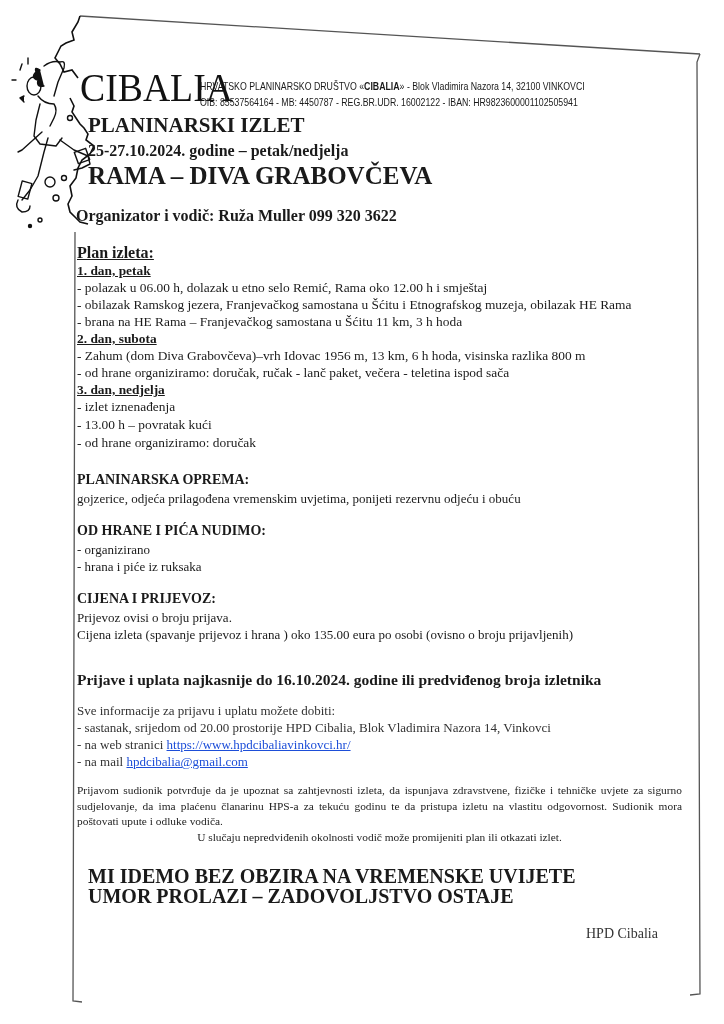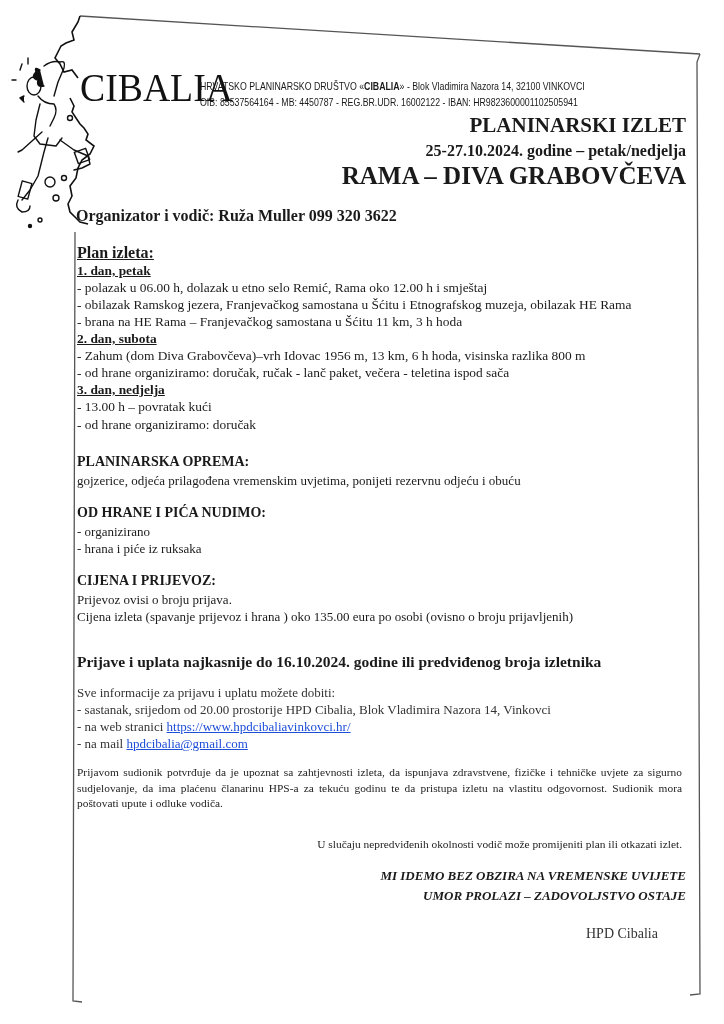--- a/index.html
+++ b/index.html
@@ -7,37 +7,37 @@
          font-family: "Liberation Serif", serif; color: #1a1a1a; }
   .abs { position: absolute; }
   #frame { position: absolute; left: 0; top: 0; width: 724px; height: 1024px; pointer-events: none; }
   .logo { left: 80px; top: 67px; font-family: "Liberation Serif", serif; font-size: 41px; letter-spacing: 0px;
           color: #111; transform: scaleX(0.92); transform-origin: left top; line-height: 1; }
   .hdr { font-family: "Liberation Sans", sans-serif; font-size: 10.2px; color: #1a1a1a; left: 200px; white-space: nowrap;
          transform: scaleX(0.86); transform-origin: left top; font-weight: normal; }
   .hdr1 { top: 81px; }
   .hdr2 { top: 97px; }
   .hdr b { font-weight: bold; }
-  .center { left: 60px; width: 626px; text-align: right; white-space: nowrap; }
+  .center { left: 88px; width: 626px; text-align: left; white-space: nowrap; }
   .t1 { top: 113px; font-size: 21px; font-weight: bold; }
   .t2 { top: 142px; font-size: 16px; font-weight: bold; }
   .t3 { top: 162px; font-size: 25px; font-weight: bold; }
   .org { left: 76px; top: 207px; font-size: 16px; font-weight: bold; white-space: nowrap; }
   .content { left: 77px; top: 243px; width: 620px; font-size: 13.4px; line-height: 17px; }
   .content .h-plan { font-size: 16px; font-weight: bold; text-decoration: underline; line-height: 19px; }
   .content .h-day { font-weight: bold; text-decoration: underline; line-height: 17px; }
   .line { white-space: nowrap; }
   .sec-title { font-size: 14px; font-weight: bold; line-height: 20px; white-space: nowrap; }
   .small { font-size: 13px; line-height: 17px; white-space: nowrap; }
   .deadline { font-size: 15.5px; font-weight: bold; white-space: nowrap; margin-top: 16px; }
   .info { color: #333; font-size: 13px; line-height: 17px; white-space: nowrap; }
   .info a { color: #1d4ed8; text-decoration: underline; }
   .disclaimer { font-size: 11.4px; line-height: 15.5px; color: #222; text-align: justify; width: 605px; }
-  .disclaimer .last { text-align: right; margin-top: 25px; }
-  .motto { font-size: 13px; font-weight: bold; line-height: 20px; font-style: italic; }
+  .disclaimer .last { text-align: center; }
+  .motto { font-size: 20px; font-weight: bold; line-height: 20px; }
   .sign { left: 586px; top: 926px; font-size: 14px; color: #333; white-space: nowrap; }
 </style>
 </head>
 <body>
 
 <svg id="frame" viewBox="0 0 724 1024" xmlns="http://www.w3.org/2000/svg">
   <g fill="none" stroke="#555" stroke-width="1.3">
     <path d="M80 16 L700 54"></path>
     <path d="M700 54 L697 62 L700 994 L690 995"></path>
     <path d="M75 232 L73 1001 L82 1002"></path>
@@ -88,20 +88,21 @@
   <div class="h-day">1. dan, petak</div>
   <div class="line">- polazak u 06.00 h, dolazak u etno selo Remić, Rama oko 12.00 h i smještaj</div>
   <div class="line">- obilazak Ramskog jezera, Franjevačkog samostana u Šćitu i Etnografskog muzeja, obilazak HE Rama</div>
   <div class="line">- brana na HE Rama – Franjevačkog samostana u Šćitu 11 km, 3 h hoda</div>
 
   <div class="h-day">2. dan, subota</div>
   <div class="line">- Zahum (dom Diva Grabovčeva)–vrh Idovac 1956 m, 13 km, 6 h hoda, visinska razlika 800 m</div>
   <div class="line">- od hrane organiziramo: doručak, ručak - lanč paket, večera - teletina ispod sača</div>
 
   <div class="h-day">3. dan, nedjelja</div>
+  <div class="line" style="line-height:18px">- izlet iznenađenja</div>
   <div class="line" style="line-height:18px">- 13.00 h – povratak kući</div>
   <div class="line" style="line-height:18px">- od hrane organiziramo: doručak</div>
 
   <div style="height:18px"></div>
   <div class="sec-title">PLANINARSKA OPREMA:</div>
   <div class="small">gojzerice, odjeća prilagođena vremenskim uvjetima, ponijeti rezervnu odjeću i obuću</div>
 
   <div style="height:14px"></div>
   <div class="sec-title">OD HRANE I PIĆA NUDIMO:</div>
   <div class="small">- organizirano</div>

